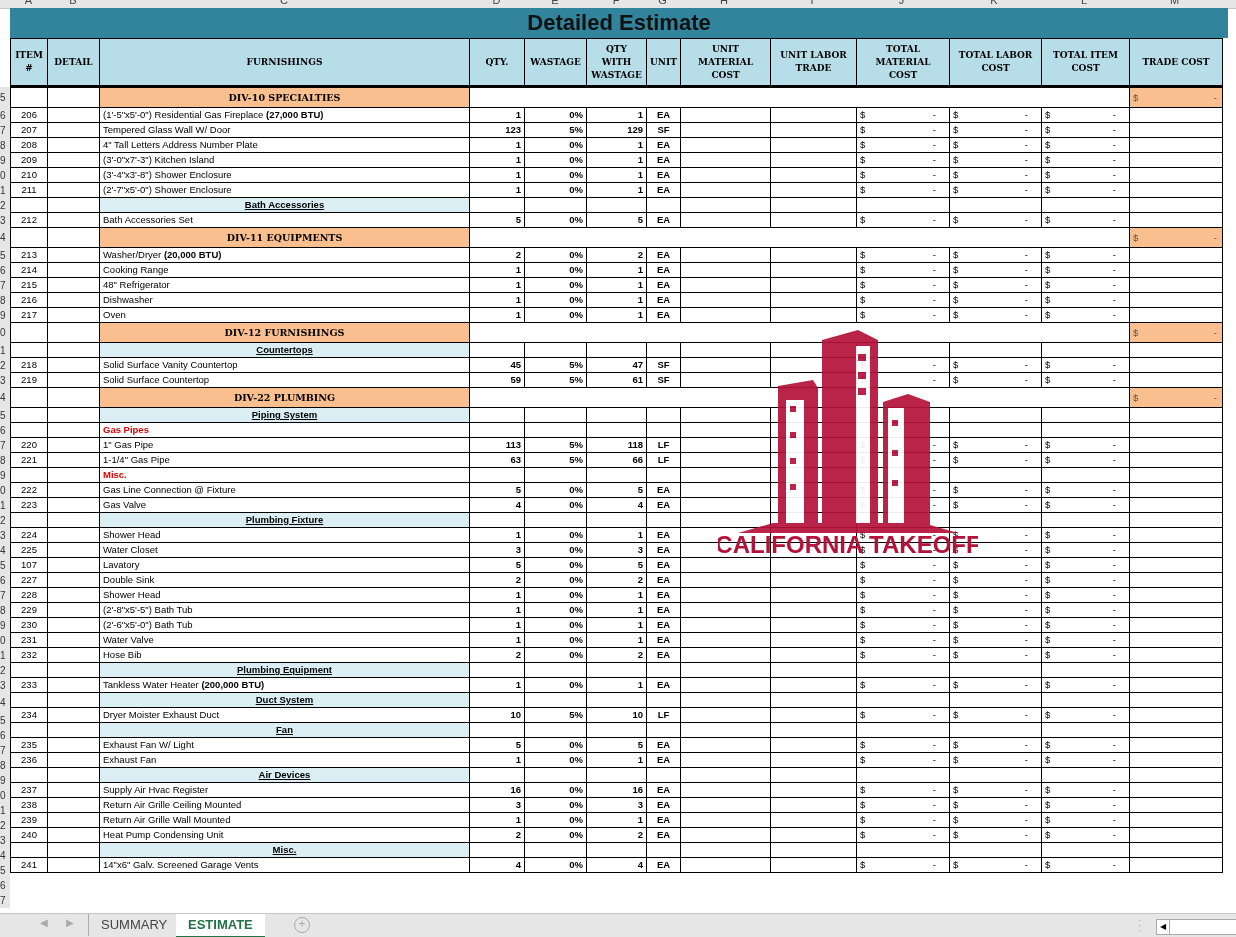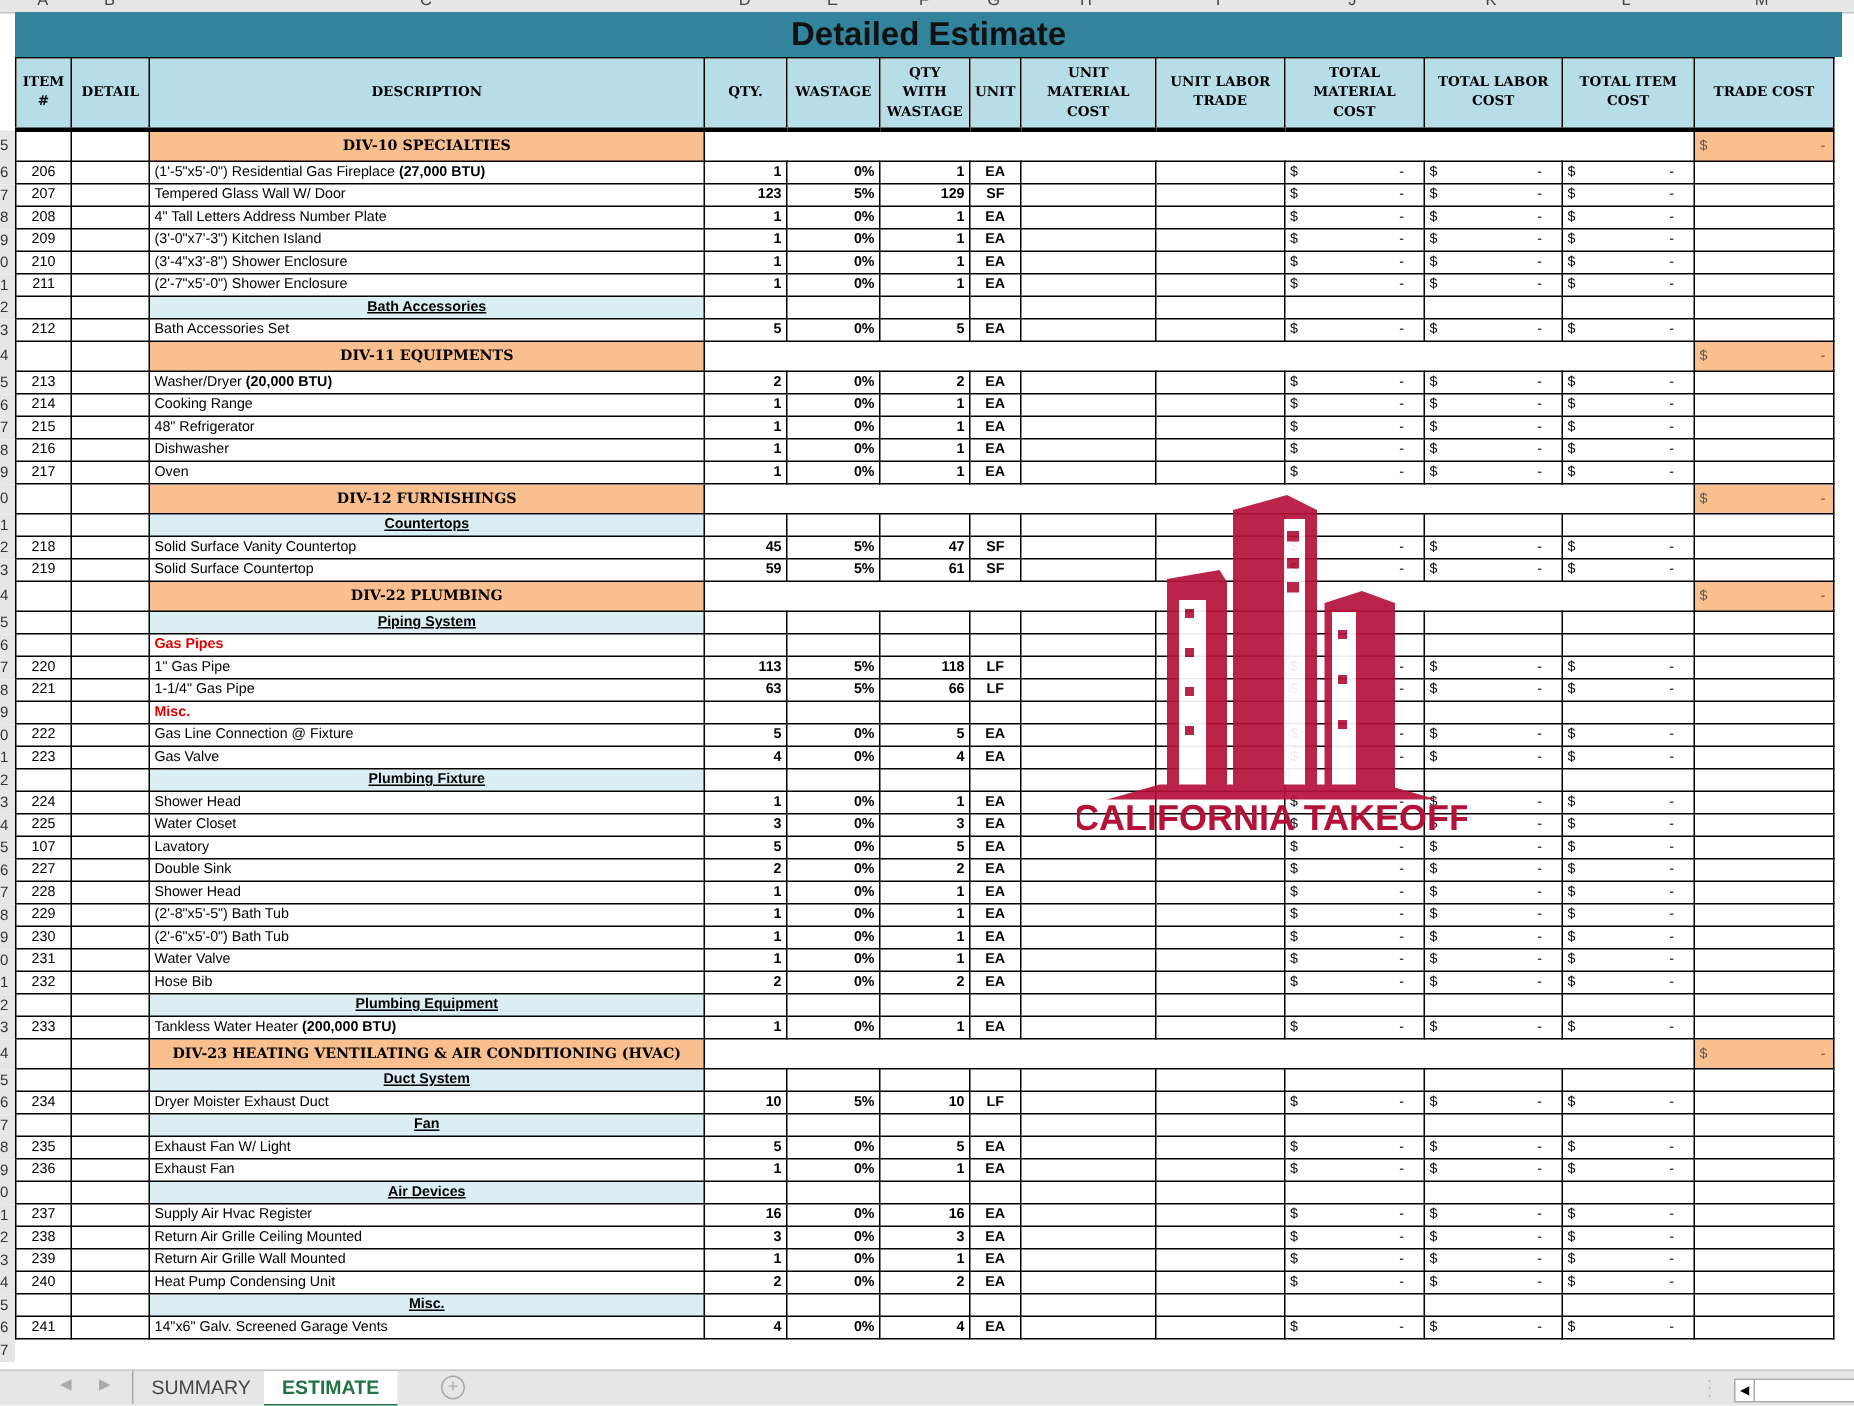--- a/index.html
+++ b/index.html
@@ -67,21 +67,21 @@
       <col style="width:86px">
       <col style="width:93px">
       <col style="width:92px">
       <col style="width:88px">
       <col style="width:93px">
   </colgroup>
   <thead>
     <tr>
       <th>ITEM #</th>
       <th>DETAIL</th>
-      <th>DESCRIPTION</th>
+      <th>FURNISHINGS</th>
       <th>QTY.</th>
       <th>WASTAGE</th>
       <th>QTY WITH WASTAGE</th>
       <th>UNIT</th>
       <th>UNIT MATERIAL COST</th>
       <th>UNIT LABOR TRADE</th>
       <th>TOTAL MATERIAL COST</th>
       <th>TOTAL LABOR COST</th>
       <th>TOTAL ITEM COST</th>
       <th class="tradecol">TRADE COST</th>
@@ -1073,32 +1073,20 @@
             <span>-</span>
           </div>
         </td>
         <td>
           <div class="money">
             <span>$</span>
             <span>-</span>
           </div>
         </td>
         <td class="tradecol"></td>
-      </tr>
-      <tr class="div">
-        <td class=""></td>
-        <td class=""></td>
-        <td class="divname">DIV-23  HEATING VENTILATING &amp; AIR CONDITIONING (HVAC)</td>
-        <td colspan="9"></td>
-        <td class="trade tradecol">
-          <div class="money">
-            <span>$</span>
-            <span>-</span>
-          </div>
-        </td>
       </tr>
       <tr class="sub">
         <td class=""></td>
         <td class=""></td>
         <td class="subname">Duct System</td>
         <td class=""></td>
         <td class=""></td>
         <td class=""></td>
         <td class=""></td>
         <td class=""></td>

